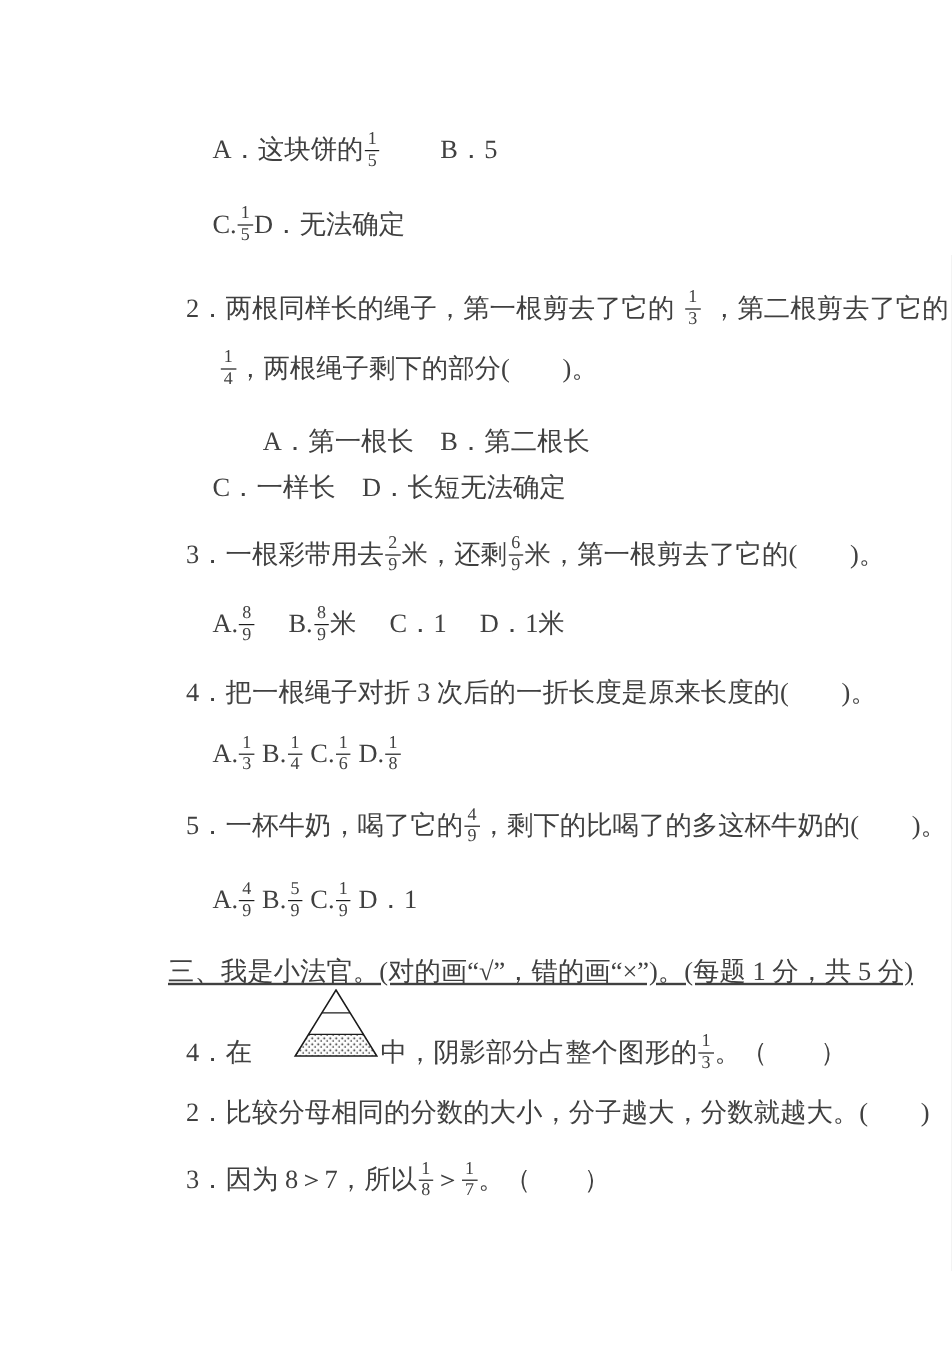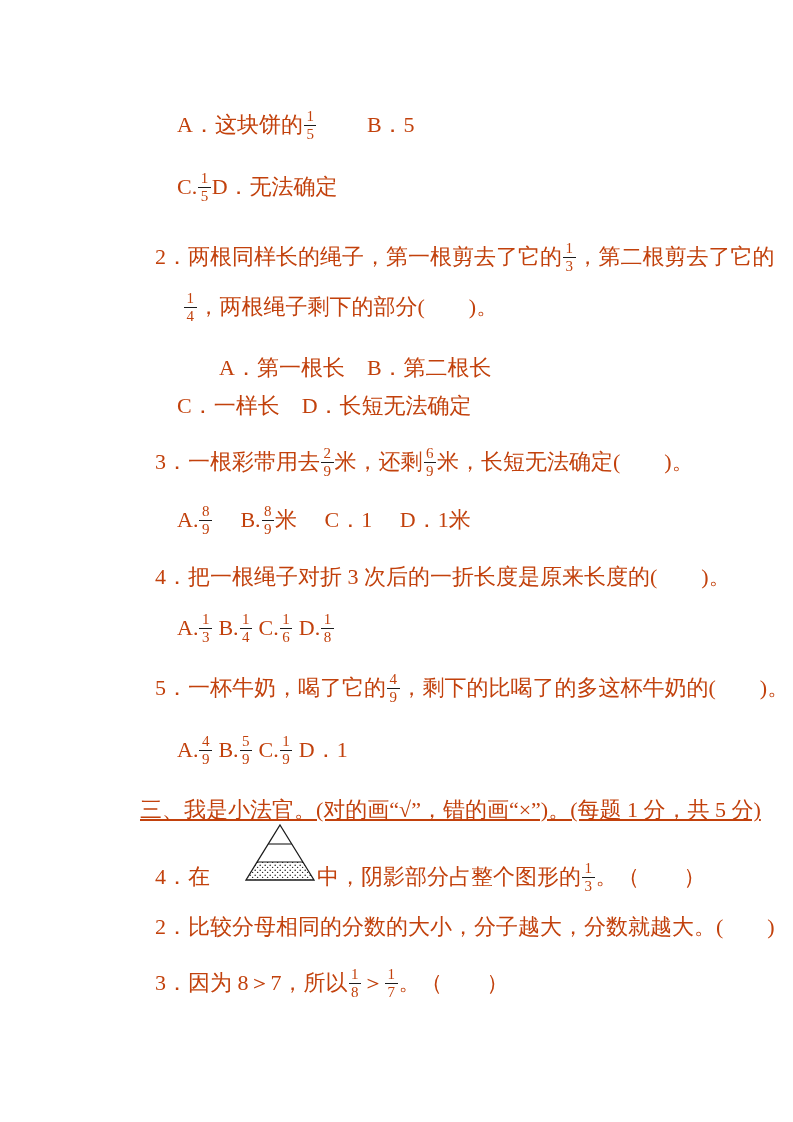--- a/index.html
+++ b/index.html
@@ -1,21 +1,21 @@
 <!DOCTYPE html>
 <html><head>
 <meta charset="utf-8">
 <style>
   html,body { margin:0; padding:0; background:#e8e8e8; }
   .page {
     position:relative;
     width:793px; height:1122px;
     margin:0 auto;
     background:#ffffff;
-    color:#c2410c;
+    color:#404040;
     font-family:"Liberation Serif","DejaVu Serif",serif;
     font-size:22px;
     overflow:hidden;
   }
   .line {
     position:absolute;
     height:40px;
     display:flex;
     align-items:center;
     white-space:pre;
@@ -29,21 +29,21 @@
     line-height:16px;
     margin:0 1px;
     vertical-align:middle;
   }
   .frac .num { border-bottom:1.4px solid #1c1c1c; padding:0 2.5px 0.5px; }
   .frac .den { padding-top:0.5px; }
   .tri-wrap { position:relative; top:-21px; display:inline-block; margin:0 1px; }
   
   .l-q1ab  { top:105px; left:177px; }
   .l-q1cd  { top:167px; left:177px; }
-  .l-q2t1  { top:237px; left:155px; }
+  .l-q2t1  { top:237px; left:155px;gap:8px; }
   .l-q2t2  { top:287px; left:183px; }
   .l-q2ab  { top:348px; left:177px;margin-left:42px; }
   .l-q2cd  { top:386px; left:177px; }
   .l-q3t   { top:442px; left:155px;justify-content:center; }
   .l-q3o   { top:500px; left:177px; }
   .l-q4t   { top:557px; left:155px; }
   .l-q4o   { top:608px; left:177px; }
   .l-q5t   { top:668px; left:155px;text-align:right; }
   .l-q5o   { top:730px; left:177px; }
   .l-s3h   { top:790px; left:140px;text-decoration:underline; }
@@ -85,21 +85,21 @@
 
   <div class="line l-q2cd">
     <span class="seg">C．一样长　D．长短无法确定</span>
   </div>
 
   <div class="line l-q3t">
     <span class="seg">3．一根彩带用去</span>
     <span class="frac"><span class="num">2</span><span class="den">9</span></span>
     <span class="seg">米，还剩</span>
     <span class="frac"><span class="num">6</span><span class="den">9</span></span>
-    <span class="seg">米，长短无法确定(　　)。</span>
+    <span class="seg">米，第一根剪去了它的(　　)。</span>
   </div>
 
   <div class="line l-q3o">
     <span class="seg">A.</span>
     <span class="frac"><span class="num">8</span><span class="den">9</span></span>
     <span class="seg">　 B.</span>
     <span class="frac"><span class="num">8</span><span class="den">9</span></span>
     <span class="seg">米　 C．1　 D．1米</span>
   </div>
 

